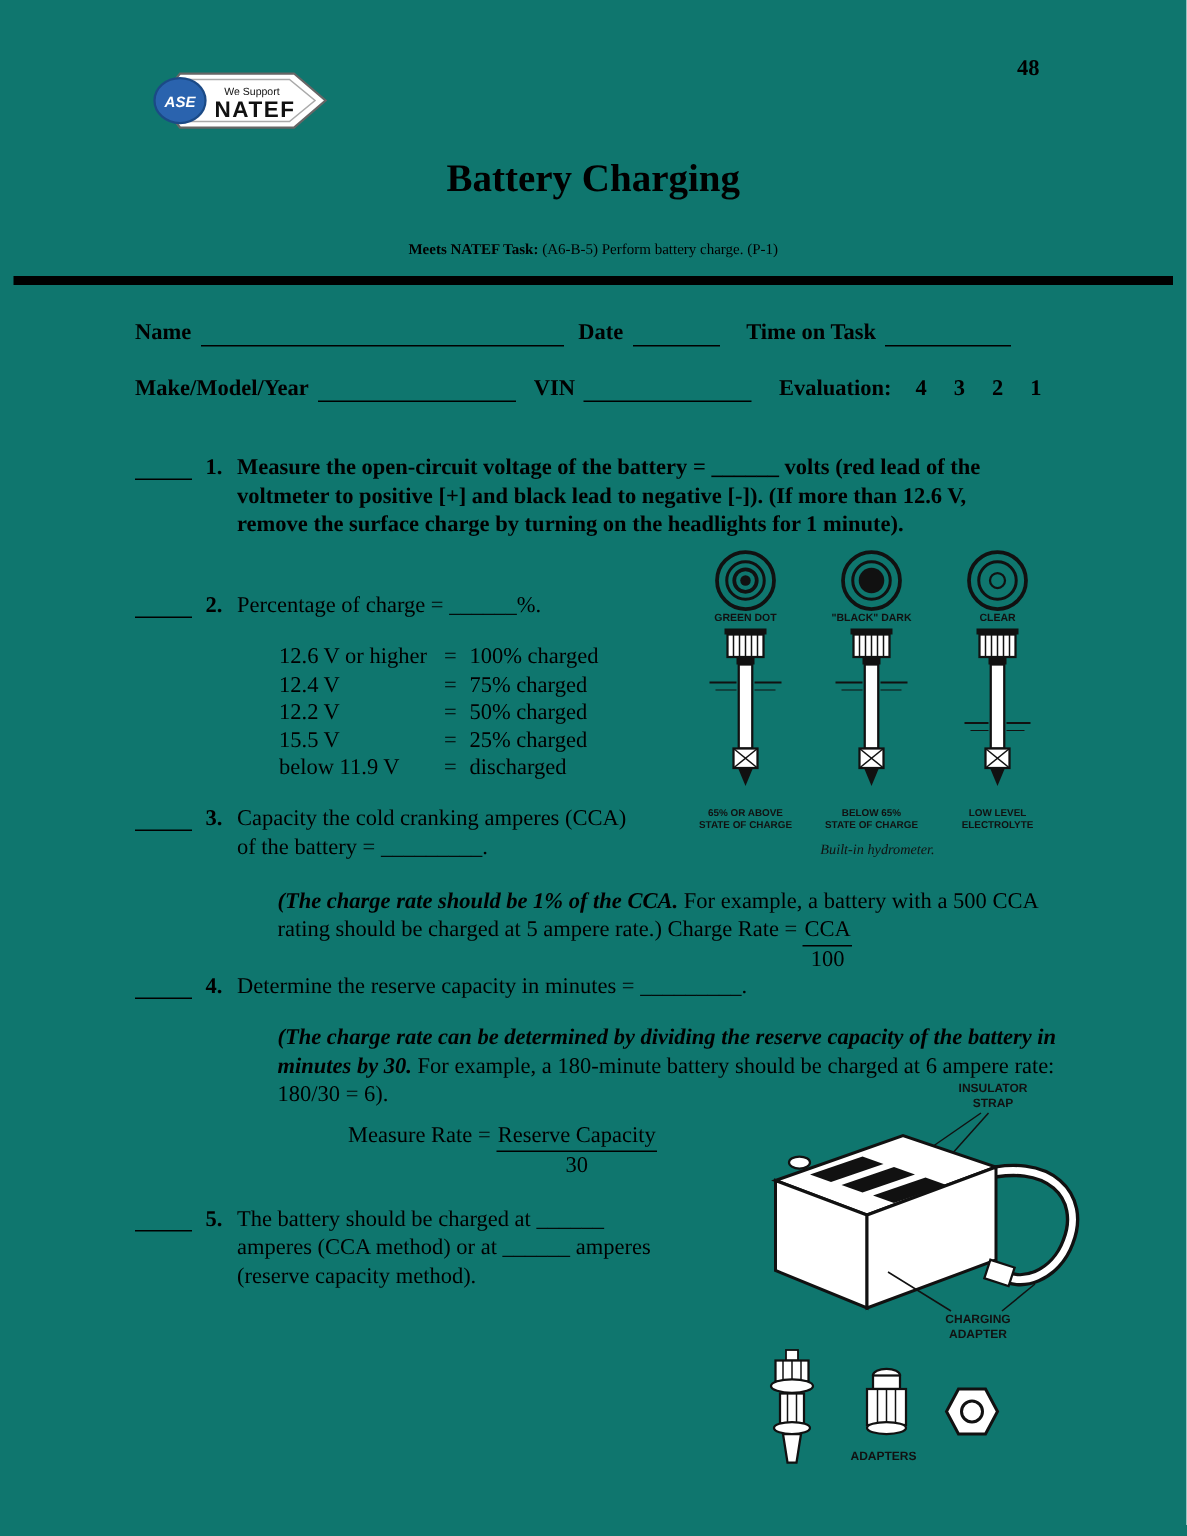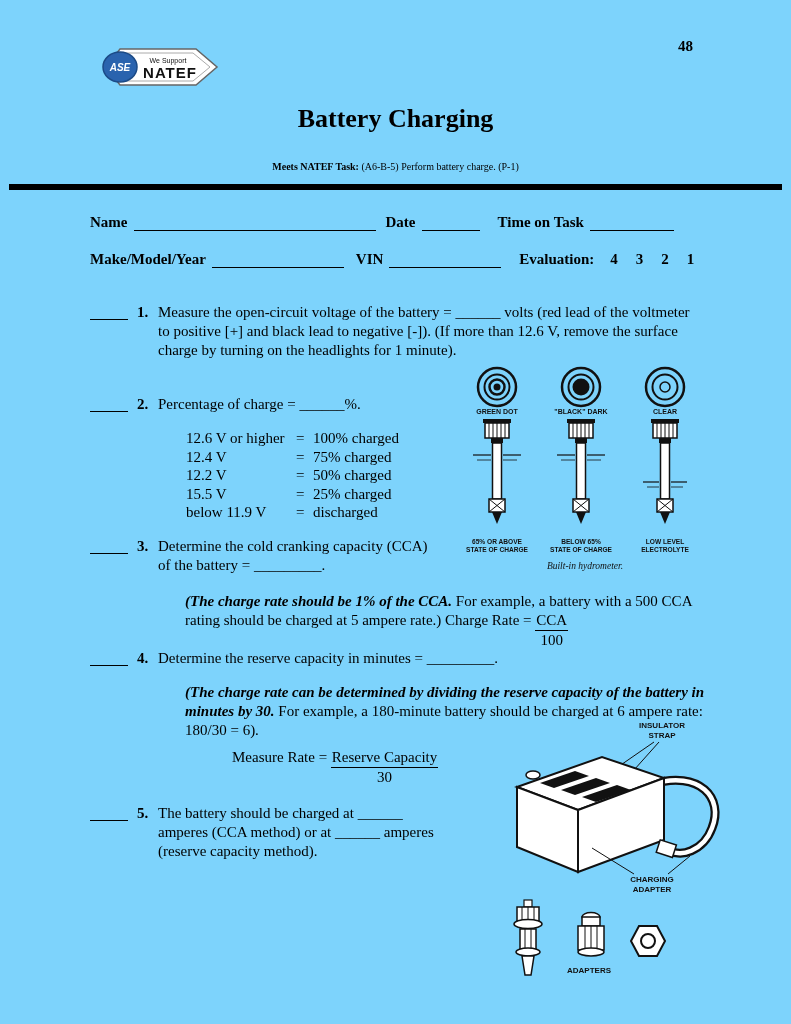--- a/index.html
+++ b/index.html
@@ -1,16 +1,16 @@
 <!DOCTYPE html>
 <html><head>
 <meta charset="utf-8">
 <style>
   html,body{margin:0;padding:0;background:#fff;}
-  .page{position:relative;width:791px;height:1024px;background:#7dd3fc;color:#000;
+  .page{position:relative;width:791px;height:1024px;background:#0f766e;color:#000;
         font-family:"Liberation Serif",serif;font-size:15px;overflow:hidden;}
   .b{font-weight:bold;}
   .bi{font-weight:bold;font-style:italic;}
   .page-number{position:absolute;left:678px;top:38px;font-weight:bold;font-size:15px;}
   .logo{position:absolute;left:90px;top:40px;}
   .title{position:absolute;top:104px;left:0;width:100%;text-align:center;
          font-size:26px;font-weight:bold;margin:0;}
   .task-line{position:absolute;top:161px;left:0;width:100%;text-align:center;font-size:10px;}
   .rule{position:absolute;top:184px;left:9px;width:773px;height:6px;background:#000;}
   .form-row{position:absolute;left:90px;display:flex;align-items:flex-end;font-weight:bold;white-space:nowrap;}
@@ -81,21 +81,21 @@
     <span style="margin-left:18px;">Evaluation:</span>
     <span style="margin-left:16px;">4</span>
     <span style="margin-left:18px;">3</span>
     <span style="margin-left:18px;">2</span>
     <span style="margin-left:18px;">1</span>
   </div>
 
   <div class="step" style="top:303px;">
     <span class="sblank"></span>
     <span class="snum">1.</span>
-    <span class="stext" style="width:537px;">Measure the open-circuit voltage of the battery = ______ volts (red lead of the voltmeter to positive [+] and black lead to negative [-]).  (If more than 12.6 V, remove the surface charge by turning on the headlights for 1 minute).</span>
+    <span class="stext" style="width:537px;font-weight:bold;">Measure the open-circuit voltage of the battery = ______ volts (red lead of the voltmeter to positive [+] and black lead to negative [-]).  (If more than 12.6 V, remove the surface charge by turning on the headlights for 1 minute).</span>
   </div>
 
   <div class="step" style="top:395px;">
     <span class="sblank"></span>
     <span class="snum">2.</span>
     <span class="stext">Percentage of charge = ______%.</span>
   </div>
 
   <div class="vchart">
     <div class="vrow">
@@ -207,21 +207,21 @@
       <text x="126" y="190" class="figcap" text-anchor="middle">STATE OF CHARGE</text>
       <text x="210" y="182" class="figcap" text-anchor="middle">LOW LEVEL</text>
       <text x="210" y="190" class="figcap" text-anchor="middle">ELECTROLYTE</text>
       <text x="130" y="207" class="fignote" text-anchor="middle">Built-in hydrometer.</text>
     </svg>
   </div>
 
   <div class="step" style="top:537px;">
     <span class="sblank"></span>
     <span class="snum">3.</span>
-    <span class="stext" style="width:272px;">Determine the cold cranking capacity (CCA) of the battery = _________.</span>
+    <span class="stext" style="width:272px;">Capacity the cold cranking amperes (CCA) of the battery = _________.</span>
   </div>
 
   <div class="note" style="top:592px;width:522px;">
     <span class="bi">(The charge rate should be 1% of the CCA.</span><span> For example, a battery with a 500 CCA rating should be charged at 5 ampere rate.)  Charge Rate = </span><span class="frac"><span class="ftop">CCA</span><span class="fbot">100</span></span>
   </div>
 
   <div class="step" style="top:649px;">
     <span class="sblank"></span>
     <span class="snum">4.</span>
     <span class="stext">Determine the reserve capacity in minutes = _________.</span>

